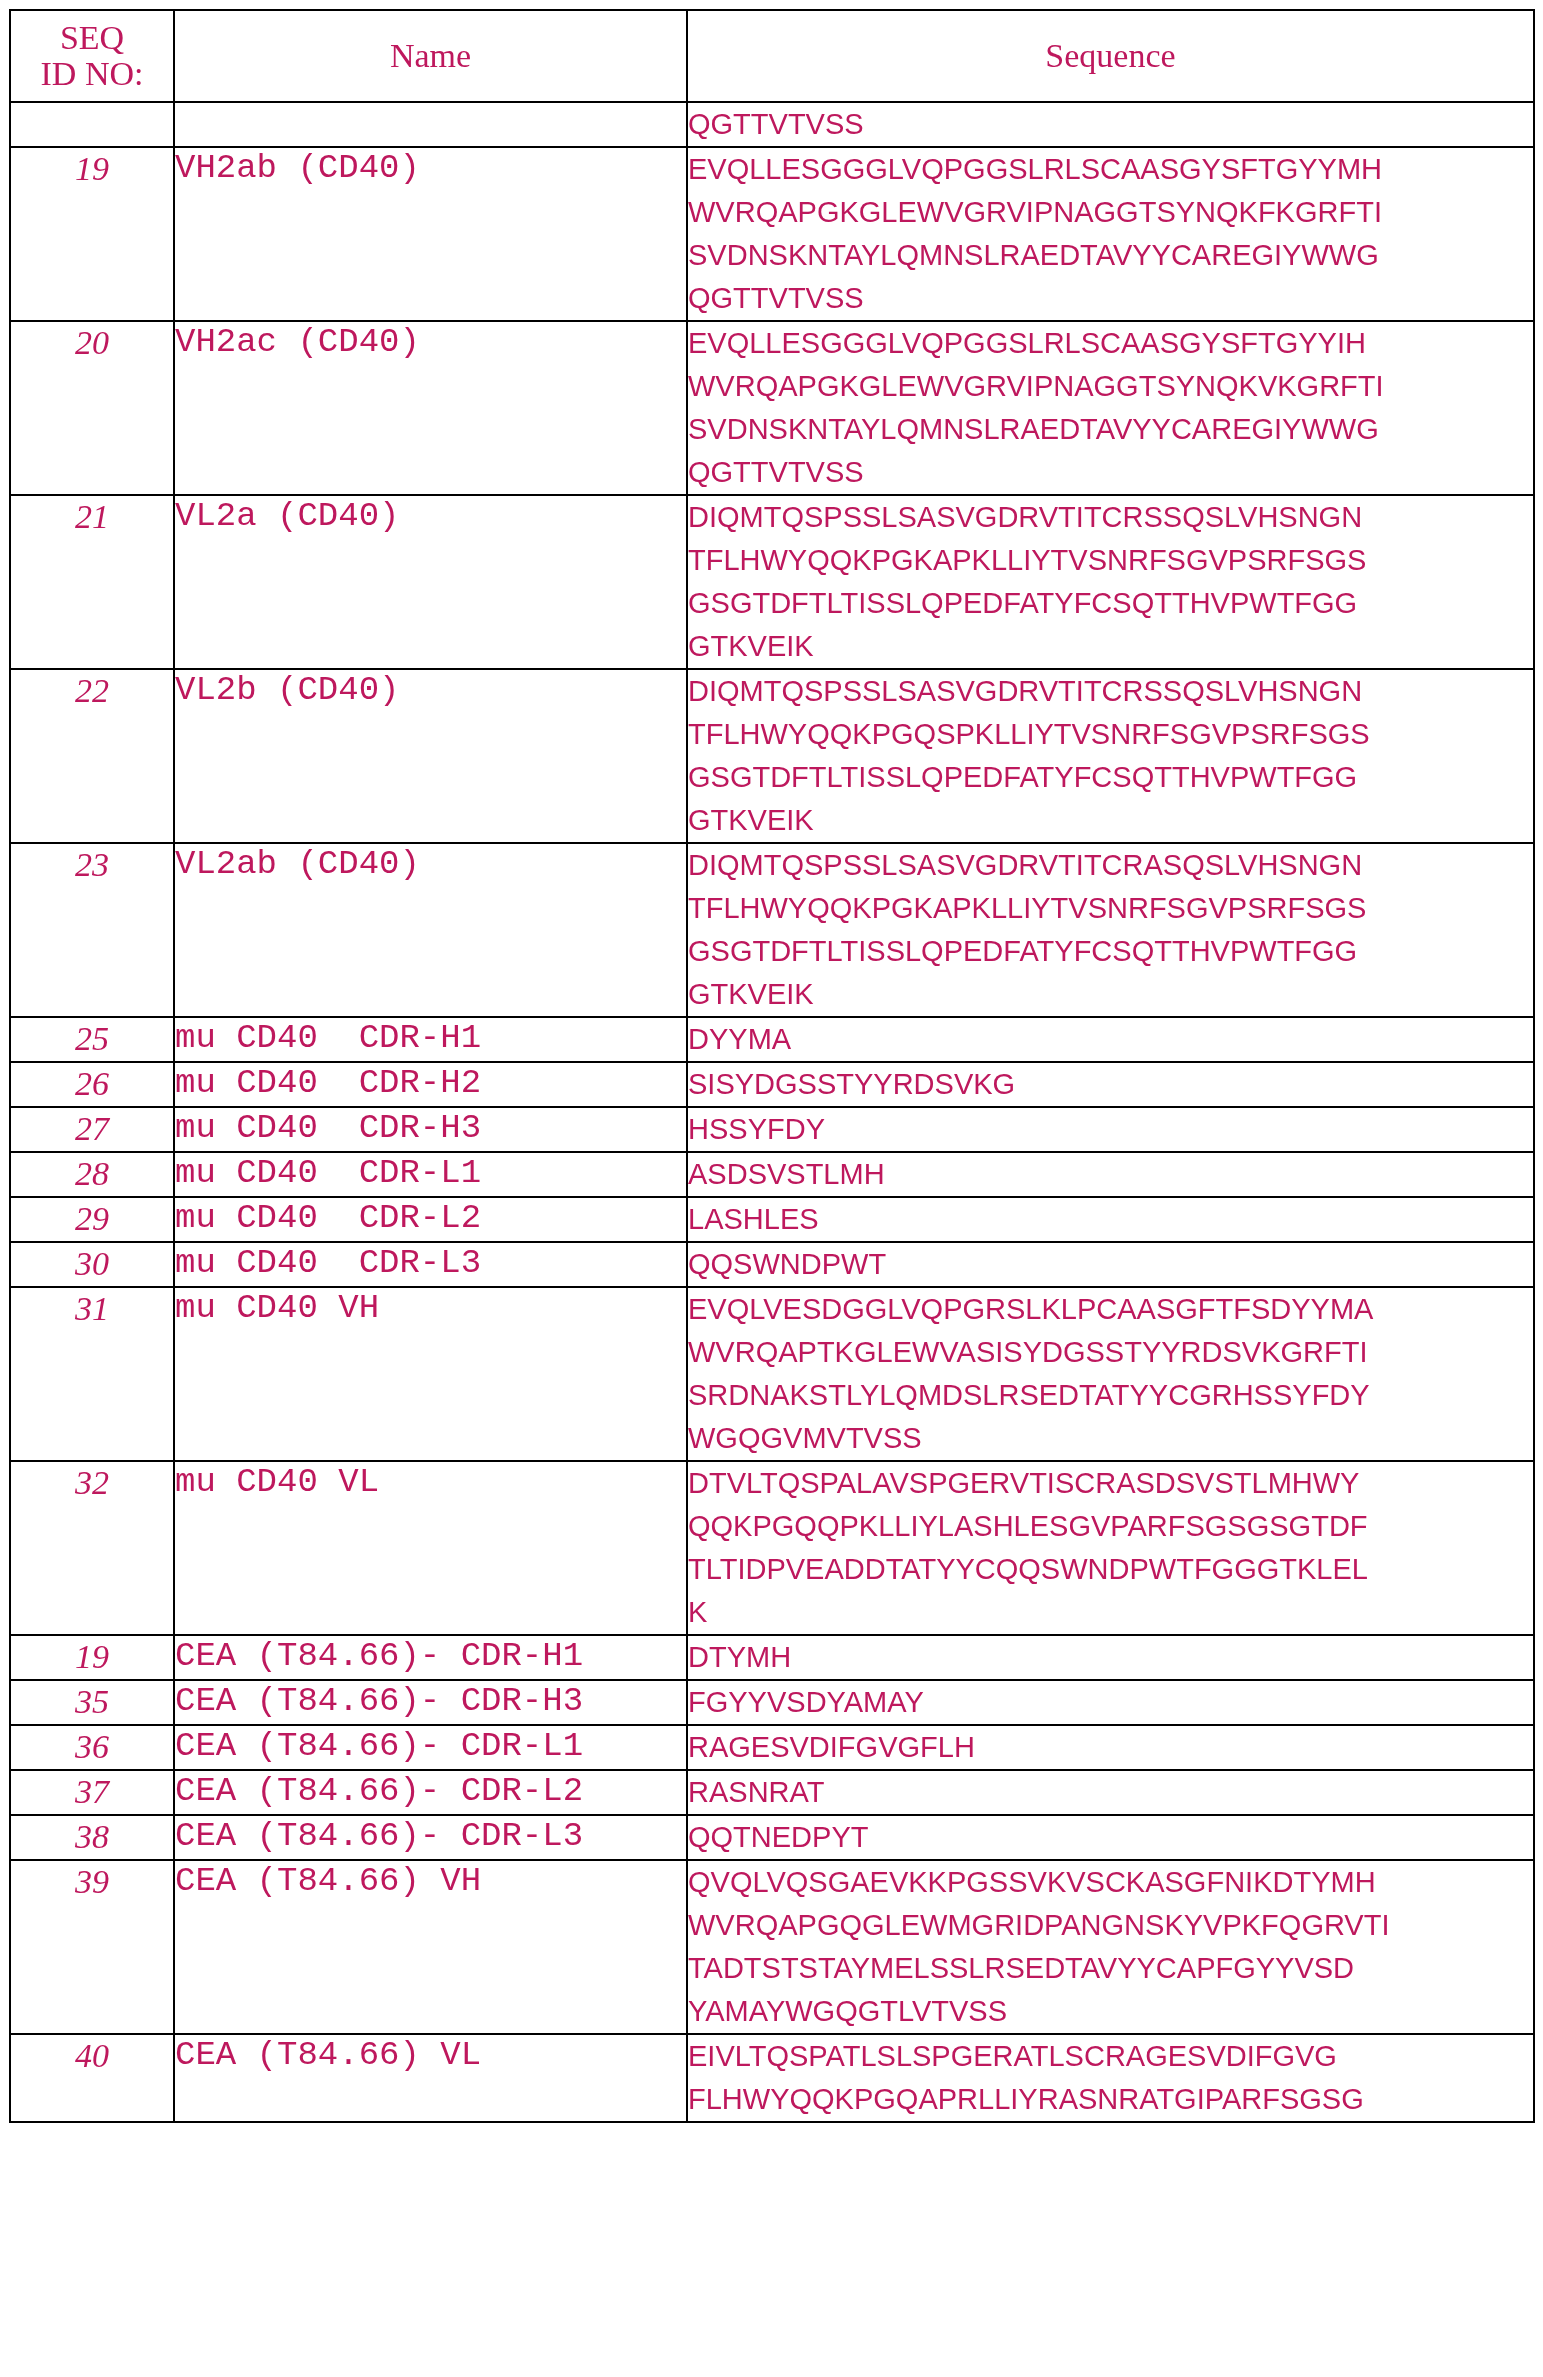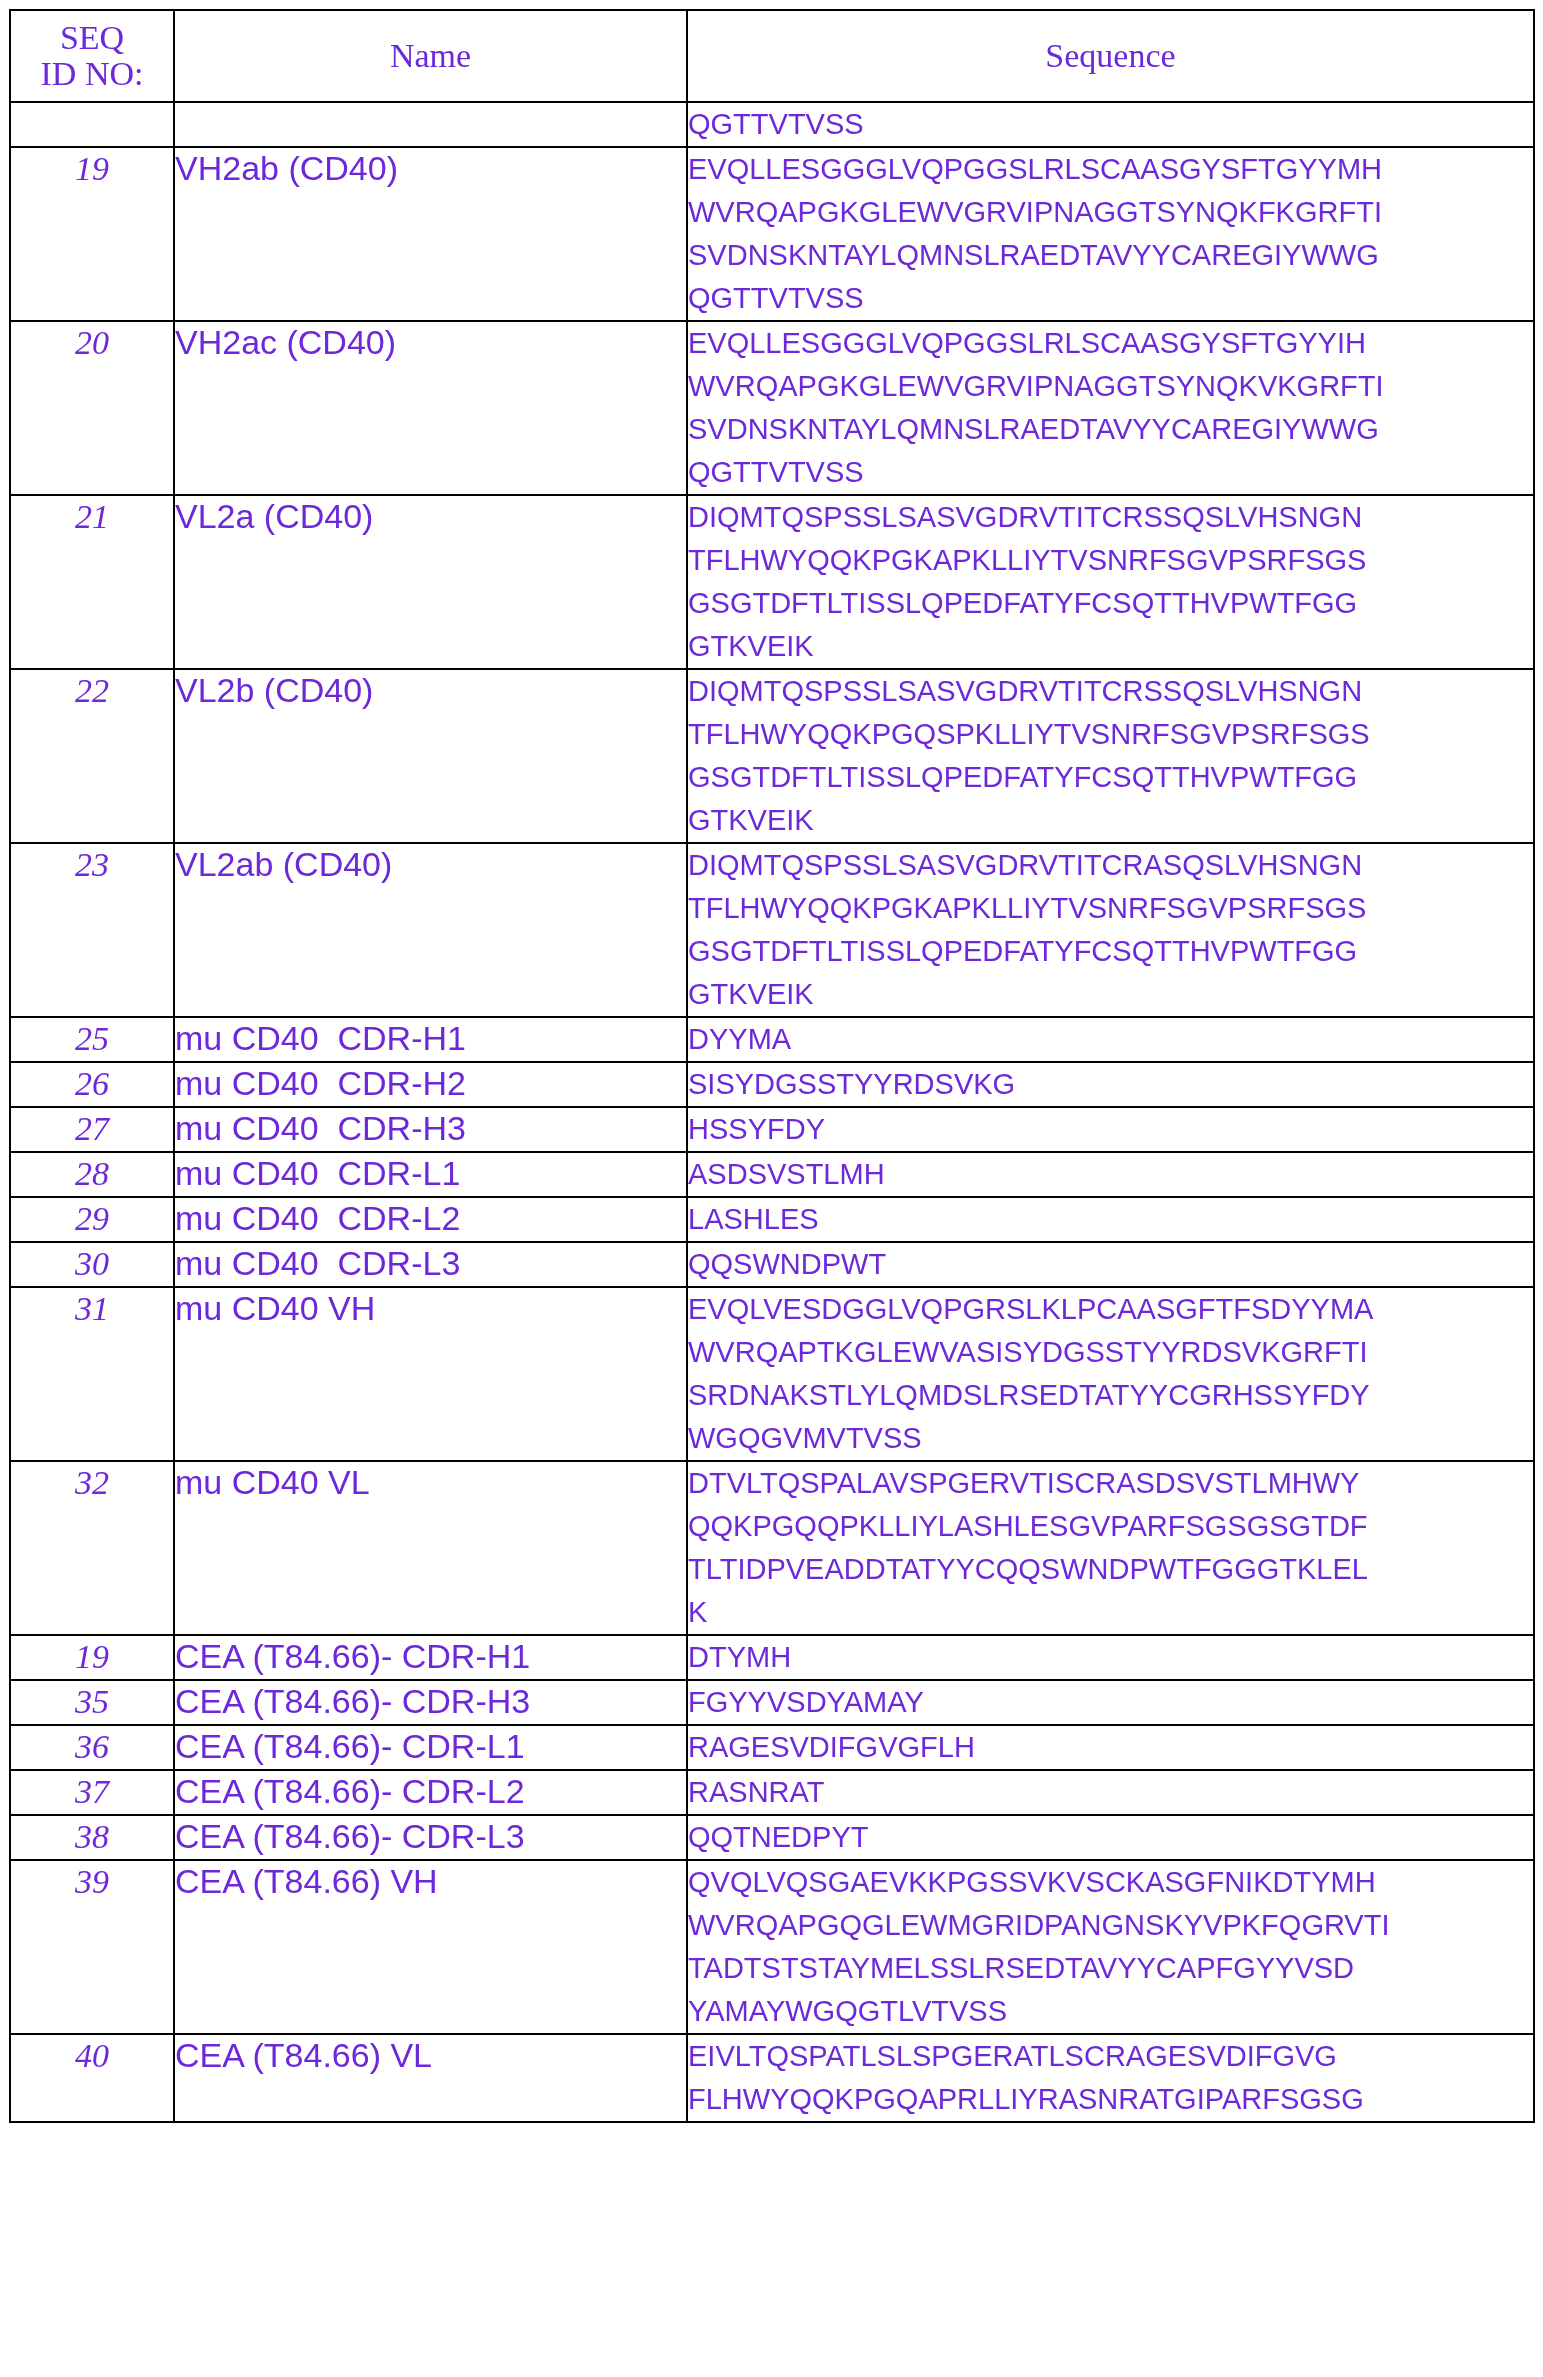--- a/index.html
+++ b/index.html
@@ -2,21 +2,21 @@
 <html style="font-size:13px"><head>
 <meta charset="utf-8">
 <style>
   html, body { margin: 0; padding: 0; background: #ffffff; }
   body { width: 1543px; height: 2377px; position: relative; overflow: hidden; }
   table.seq {
     position: absolute; left: 9px; top: 9px;
     width: 1524px;
     border-collapse: collapse;
     table-layout: fixed;
-    color: #6d28d9;
+    color: #be185d;
     padding-left: 37px;
   }
   table.seq td, table.seq th {
     border: 2.5px solid #000;
     vertical-align: top;
     padding: 0;
   }
   col.c1 { width: 164px; }
   col.c2 { width: 513px; }
   col.c3 { width: 847px; }
@@ -31,21 +31,21 @@
   th.h-id { height: 90px; }
   td.id {
     font-family: "Liberation Serif", serif;
     font-size: 34px;
     line-height: 41px;
     text-align: center;
     padding-top: 3.3px;
     font-style: italic;
   }
   td.name {
-    font-family: Liberation Sans, sans-serif;
+    font-family: Liberation Mono, monospace;
     font-size: 34px;
     line-height: 41px;
     padding-left: 18px;
     padding-top: 3.3px;
     white-space: pre;
   }
   td.seqcell {
     font-family: Liberation Sans, sans-serif;
     font-size: 29px;
     line-height: 43px;

